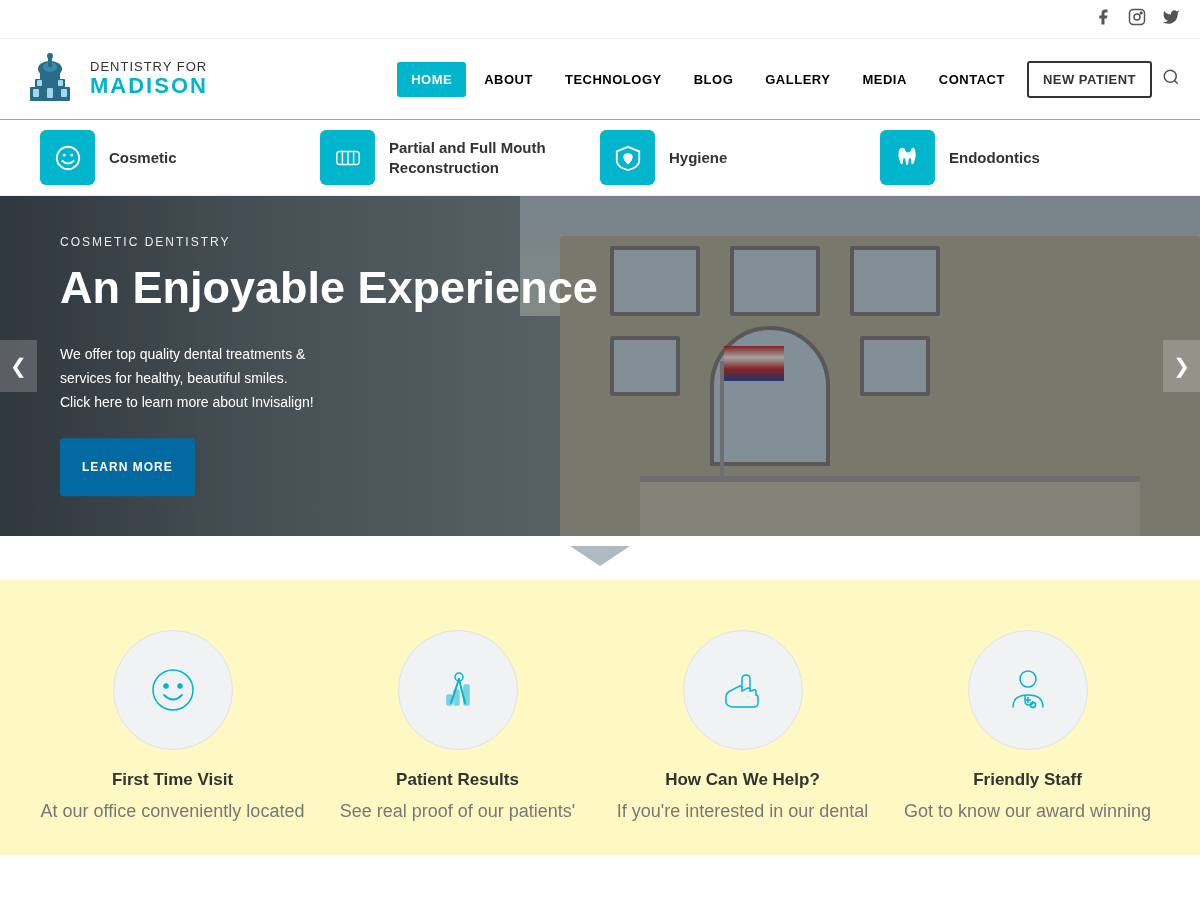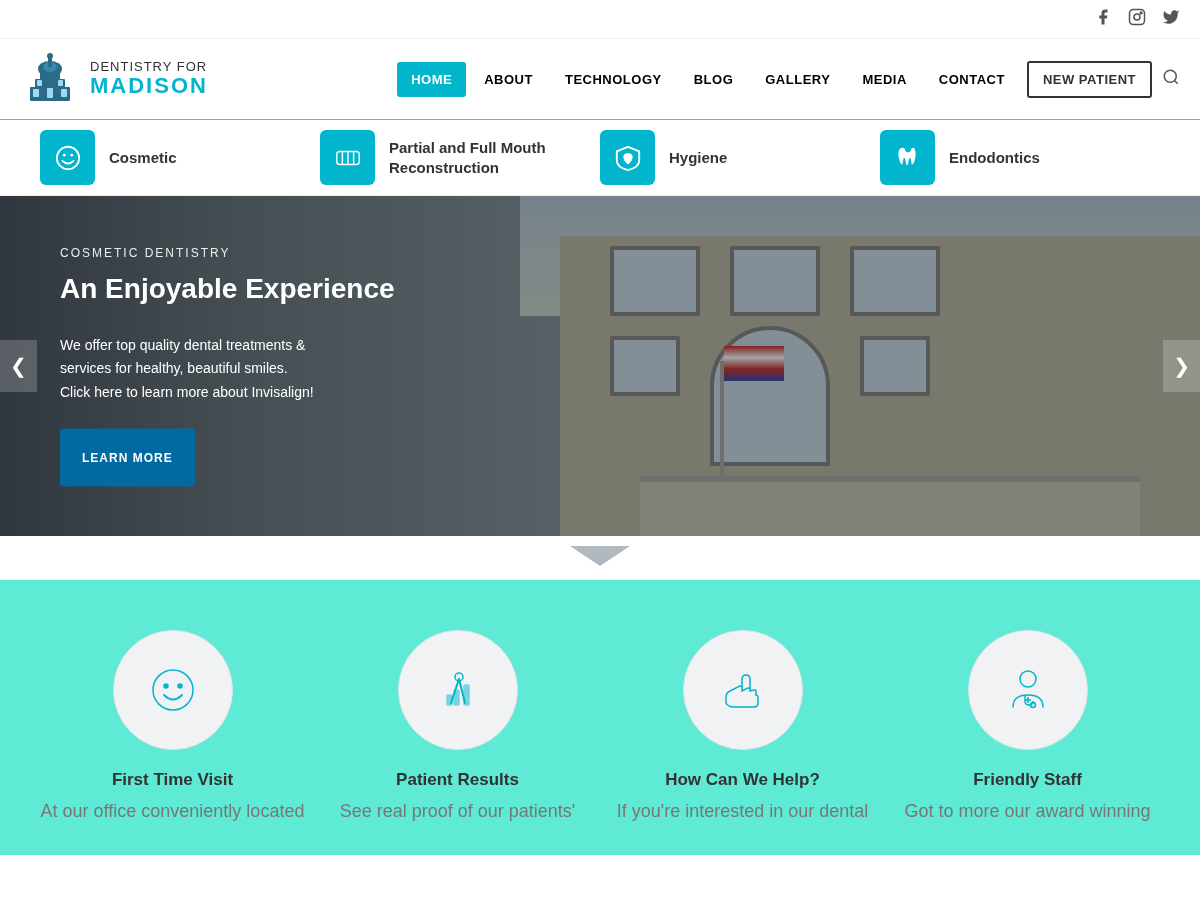--- a/index.html
+++ b/index.html
@@ -156,21 +156,21 @@
       color: white;
     }
     .hero-label {
       font-size: 12px;
       letter-spacing: 2px;
       text-transform: uppercase;
       margin-bottom: 12px;
       opacity: 0.9;
     }
     .hero-title {
-      font-size: 28px;
+      font-size: 45px;
       font-weight: 700;
       margin-bottom: 28px;
       line-height: 1.2;
     }
     .hero-desc {
       font-size: 14px;
       line-height: 1.7;
       margin-bottom: 24px;
       max-width: 380px;
     }
@@ -217,21 +217,21 @@
       border-right: 30px solid transparent;
       border-top: 20px solid #b0b8c0;
     }
 
     
     .features-section {
       display: flex;
       justify-content: space-around;
       align-items: flex-start;
       padding: 50px 40px 30px;
-      background: #5eead4;
+      background: #fef9c3;
       gap: 20px;
     }
     .feature-card {
       display: flex;
       flex-direction: column;
       align-items: center;
       text-align: center;
       flex: 1;
     }
     .feature-circle {
@@ -472,18 +472,18 @@
         <path d="M10 42 Q10 30 25 30 Q40 30 40 42" stroke="#00b5cc" stroke-width="1.5" fill="none" stroke-linecap="round"></path>
 
         <path d="M22 30 L22 36 Q22 40 26 40 Q30 40 30 36" stroke="#00b5cc" stroke-width="1.5" fill="none"></path>
         <circle cx="30" cy="40" r="2.5" stroke="#00b5cc" stroke-width="1.5" fill="none"></circle>
 
         <line x1="25" y1="32" x2="25" y2="38" stroke="#00b5cc" stroke-width="1.5"></line>
         <line x1="22" y1="35" x2="28" y2="35" stroke="#00b5cc" stroke-width="1.5"></line>
       </svg>
     </div>
     <div class="feature-title">Friendly Staff</div>
-    <div class="feature-desc">Got to more our award winning</div>
+    <div class="feature-desc">Got to know our award winning</div>
   </div>
 
 </div>
 
 <div class="bottom-spacer"></div>
 
 </body></html>

